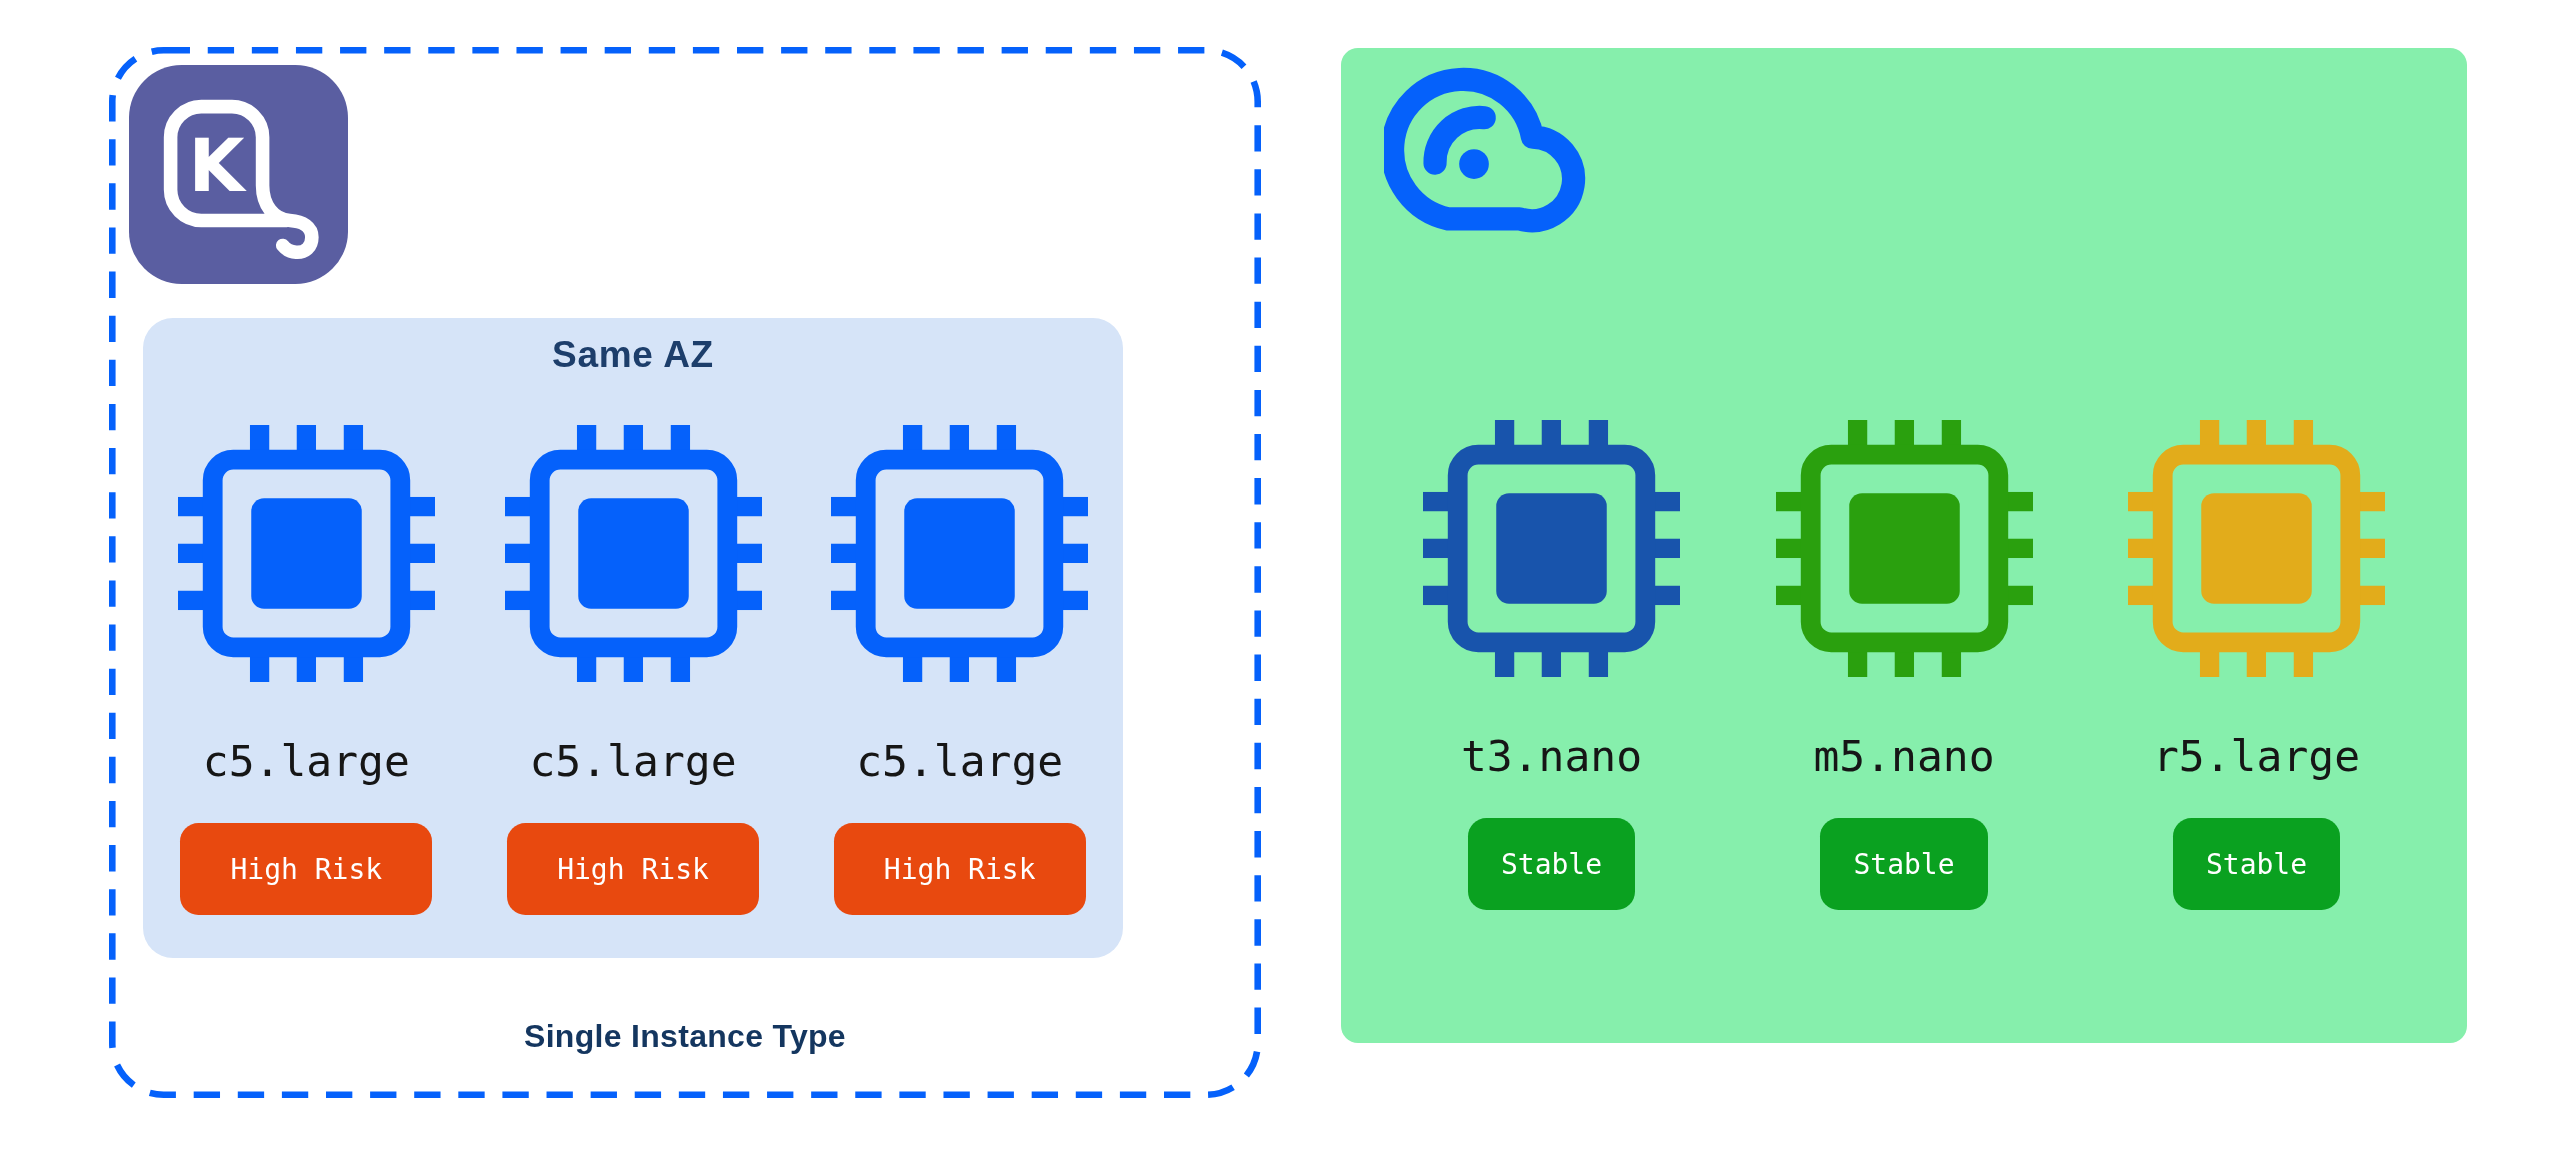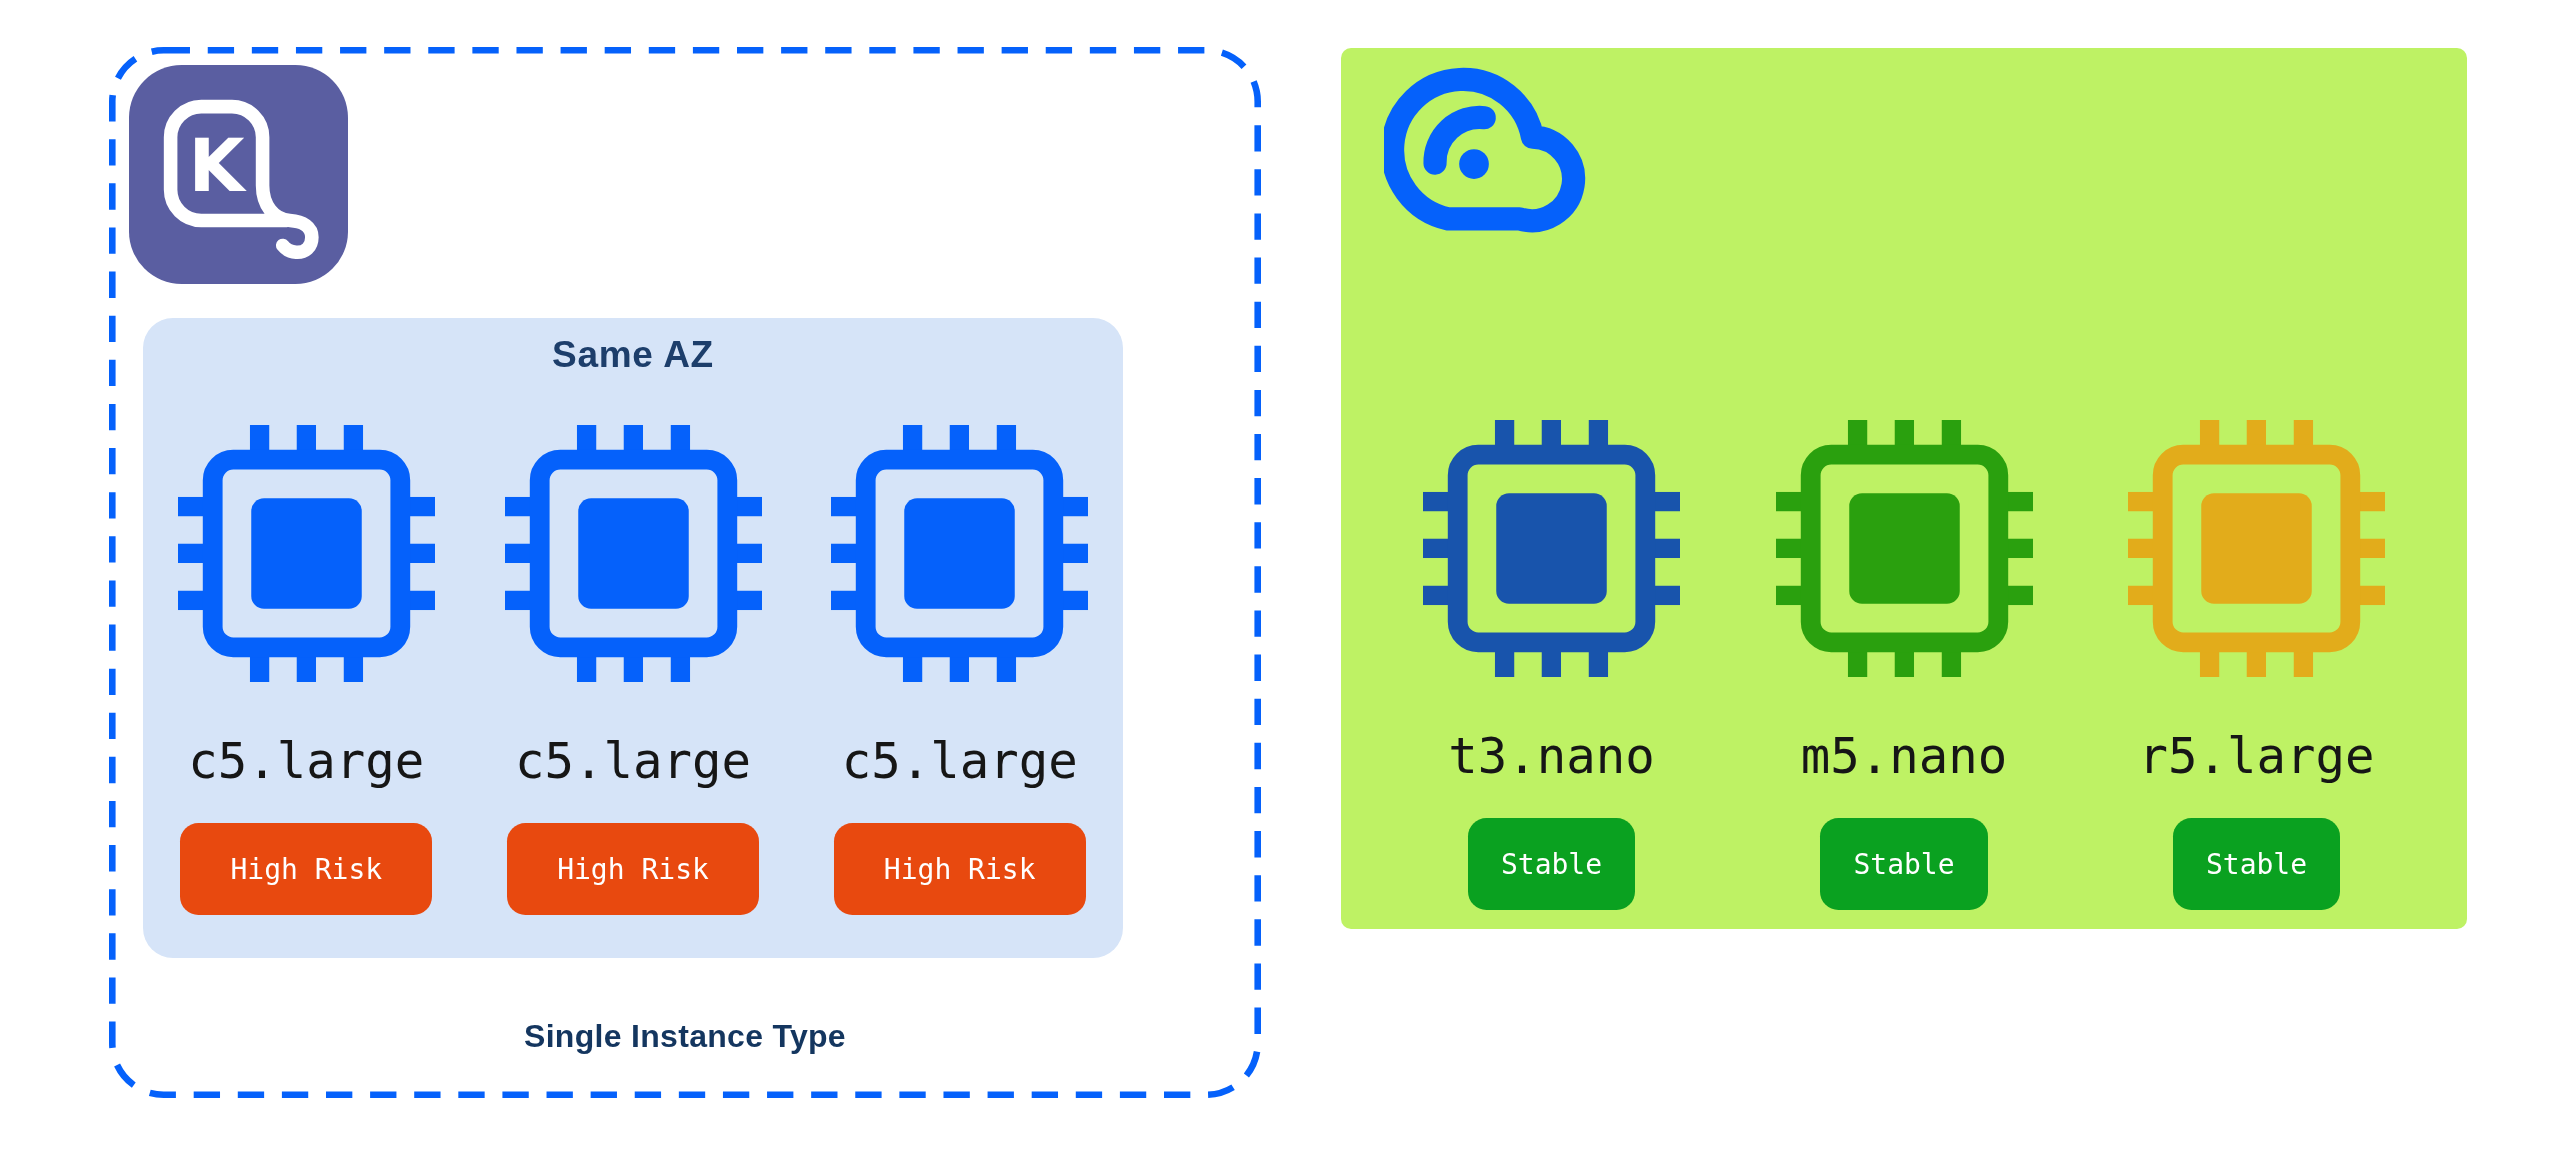--- a/index.html
+++ b/index.html
@@ -41,43 +41,43 @@
   }
   .chip{width:257px;height:257px;}
   .chip svg{display:block;width:100%;height:100%;}
   .chip-blue{color:#0561fb;}
   .chip-darkblue{color:#1854ac;}
   .chip-green{color:#2aa00e;}
   .chip-gold{color:#e2ac1b;}
   .instance-name{
     margin-top:55px;
     font-family:"DejaVu Sans Mono", monospace;
-    font-size:49px;line-height:49px;
+    font-size:43px;line-height:49px;
     color:#161616;
   }
   .badge{
     margin-top:37px;height:92px;
     display:flex;align-items:center;justify-content:center;
     border-radius:18.4px;
     font-family:"DejaVu Sans Mono", monospace;
     font-size:28px;color:#ffffff;white-space:nowrap;
   }
   .badge-risk{background:#e8490f;padding:0 50px;}
   .badge-ok{background:#0aa120;padding:0 33px;}
   .panel-title{
     position:absolute;left:0;right:0;top:971px;
     text-align:center;
     font-size:32px;font-weight:700;color:#14365f;
     letter-spacing:0.3px;
   }
   
   .panel-right{
     position:absolute;left:1341px;top:48px;
-    width:1126px;height:881px;
-    background:#bef264;border-radius:10px;
+    width:1126px;height:995px;
+    background:#86efac;border-radius:17px;
   }
   .cloud-icon{
     position:absolute;left:43px;top:13px;
     width:232px;height:195px;color:#0561fb;
   }
   .cloud-icon svg{display:block;width:100%;height:100%;}
   .right-row{
     position:absolute;left:46px;right:46px;top:372px;
     display:flex;justify-content:space-between;align-items:flex-start;
   }

